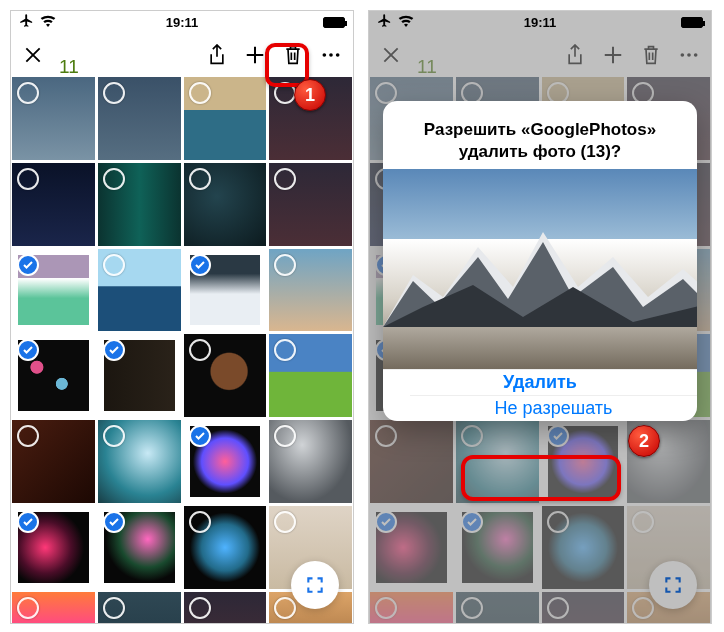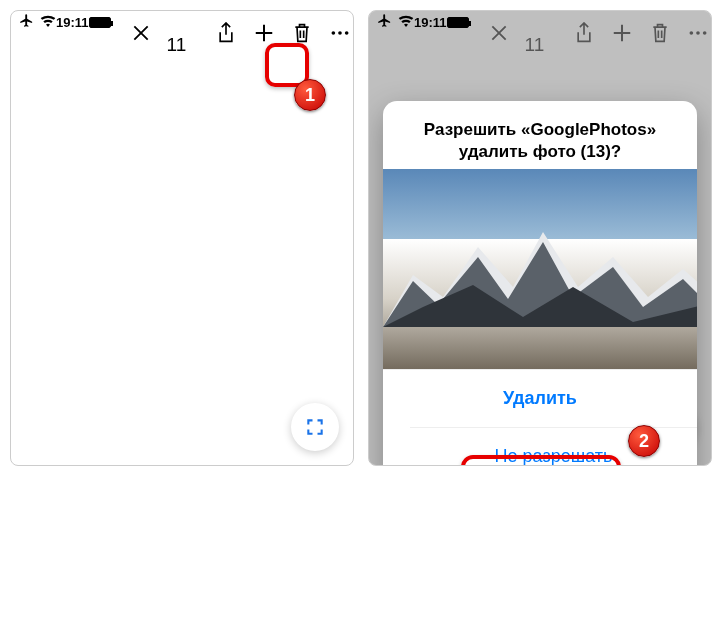--- a/index.html
+++ b/index.html
@@ -8,28 +8,28 @@
     width: 724px;
     height: 632px;
     background: #fff;
     font-family: -apple-system, "Helvetica Neue", Arial, sans-serif;
     display: flex;
     gap: 14px;
     padding: 10px;
   }
   .phone {
     width: 344px;
-    height: 456px;
+    height: 614px;
     border: 1px solid #ccc;
-    border-radius: 8px;
+    border-radius: 0;
     background: #fff;
     position: relative;
     overflow: hidden;
     display: flex;
-    flex-direction: row;
+    flex-direction: column;
   }
   .status-bar {
     height: 22px;
     display: flex;
     align-items: center;
     padding: 0 8px;
     font-size: 13px;
     font-weight: 600;
     color: #000;
   }
@@ -42,21 +42,21 @@
   
   .toolbar {
     height: 44px;
     display: flex;
     align-items: center;
     padding: 0 10px;
     gap: 14px;
   }
   .tb-spacer { flex:1; }
   .tb-icon { width:24px; height:24px; display:flex; align-items:center; justify-content:center;}
-  .count { font-size:19px; color:#000000;margin-top:24px;}
+  .count { font-size:19px; color:#4d7c0f;margin-top:24px;}
   
   .grid {
     flex:1;
     display:grid;
     grid-template-columns: repeat(4, 1fr);
     gap:3px;
     overflow:hidden;
     padding:0 1px;
   }
   .thumb {
@@ -140,21 +140,21 @@
     overflow:hidden;
   }
   .perm-img .mtn {
     position:absolute; left:0; right:0; bottom:42px;
     height:100px;
   }
   .perm-btn {
     font-size:18px;
     font-weight:600;
     color:#007aff;
-    padding:18px 0;
+    padding:2px 0;
     border-top:1px solid #eee;
   }
   .perm-btn.secondary { font-weight:400;margin-left:27px; }
 
   
   .g-sky1 { background:linear-gradient(#4a6780,#7a93a5);}
   .g-sky2 { background:linear-gradient(#3a5168,#566e81);}
   .g-beach { background:linear-gradient(#cbb58a 40%,#2e6d86 40%);}
   .g-sunset { background:linear-gradient(#2d2837,#4b2e36);}
   .g-earth { background:linear-gradient(#0a1228,#1a254a); }

